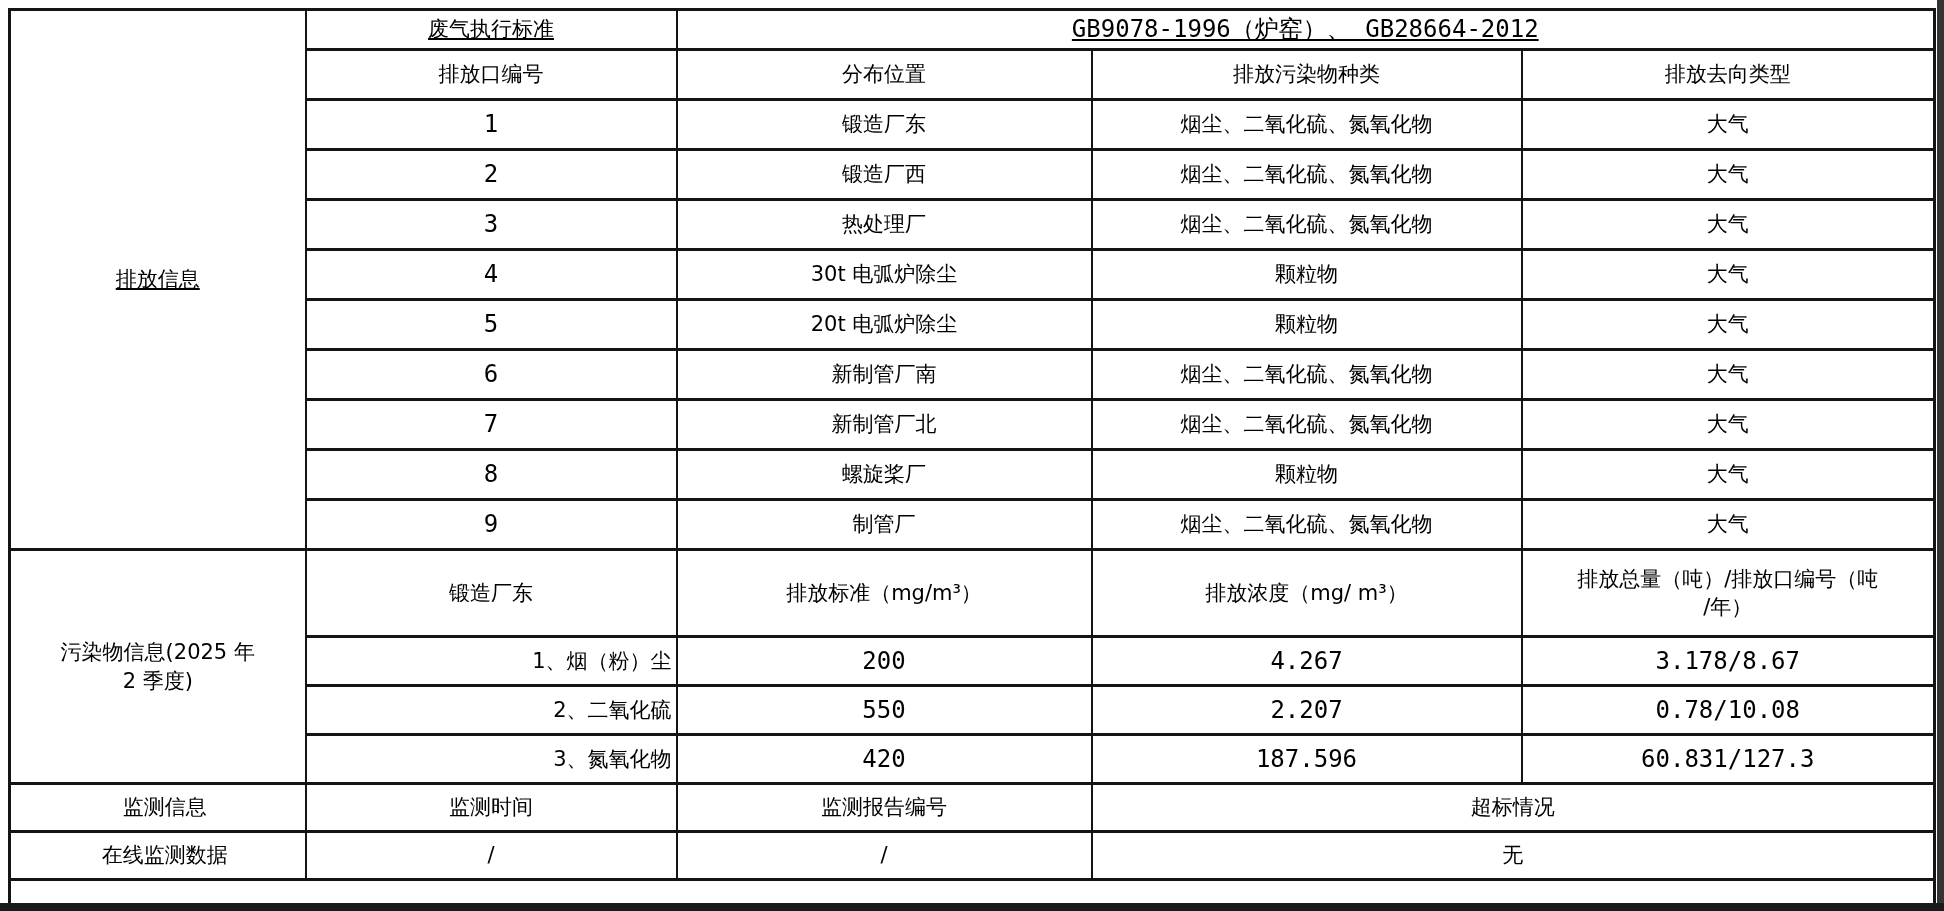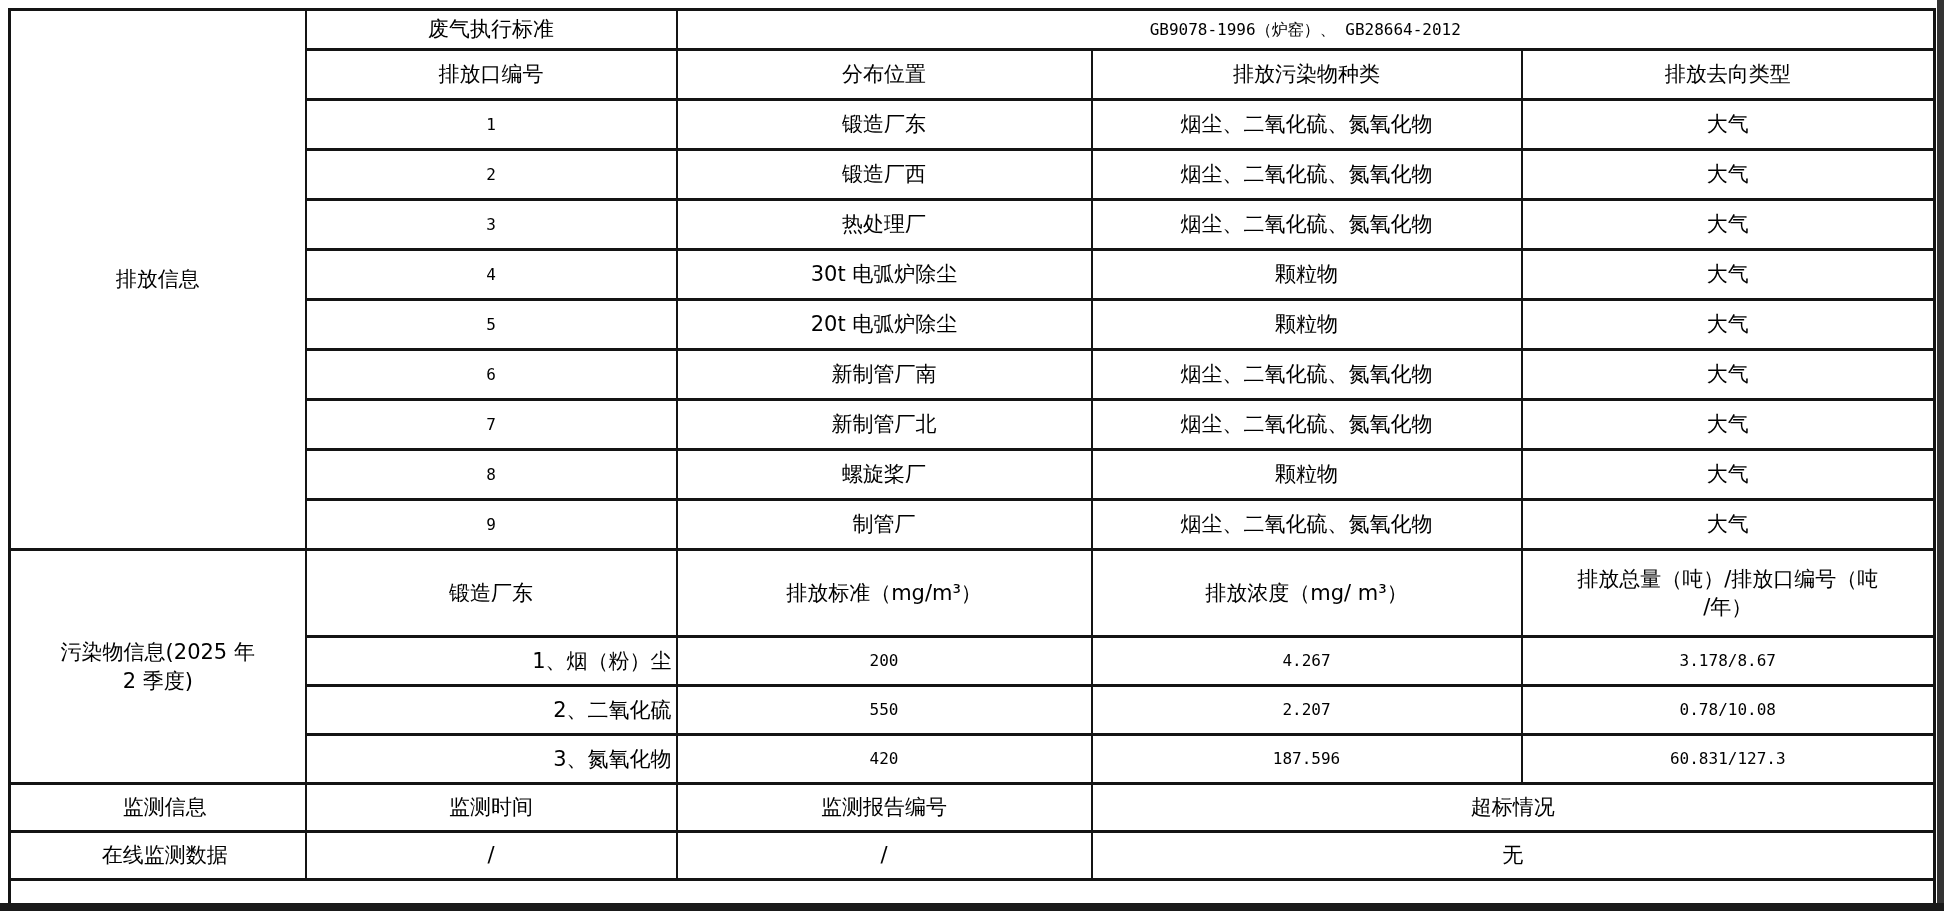--- a/index.html
+++ b/index.html
@@ -28,22 +28,22 @@
     border-bottom-width: 3px;
     text-align: center;
     vertical-align: middle;
     font-size: 21px;
     padding: 0 4px;
     overflow: hidden;
     line-height: 1.35;
   }
   td.left { text-align: center; padding-left: 18px; }
   td.left-sm { text-align: right; padding-left: 12px; }
-  td.num { font-family: "DejaVu Sans Mono", monospace; font-size: 16px; }
-  tr.r-std  td { height: 40px; }
+  td.num { font-family: "DejaVu Sans Mono", monospace; font-size: 24px; }
+  tr.r-std  td { height: 40px; text-decoration: underline; }
   tr.r-data td { height: 50px; margin-left: 36px; }
   tr.r-tall td { height: 87px; }
   tr.r-p    td { height: 49px; }
   tr.r-mon  td { height: 48px; }
   tr.r-empty td { height: 26px; }
   .edge-right {
     position: absolute;
     right: 0; top: 0;
     width: 7px; height: 911px;
     background: #333333;

